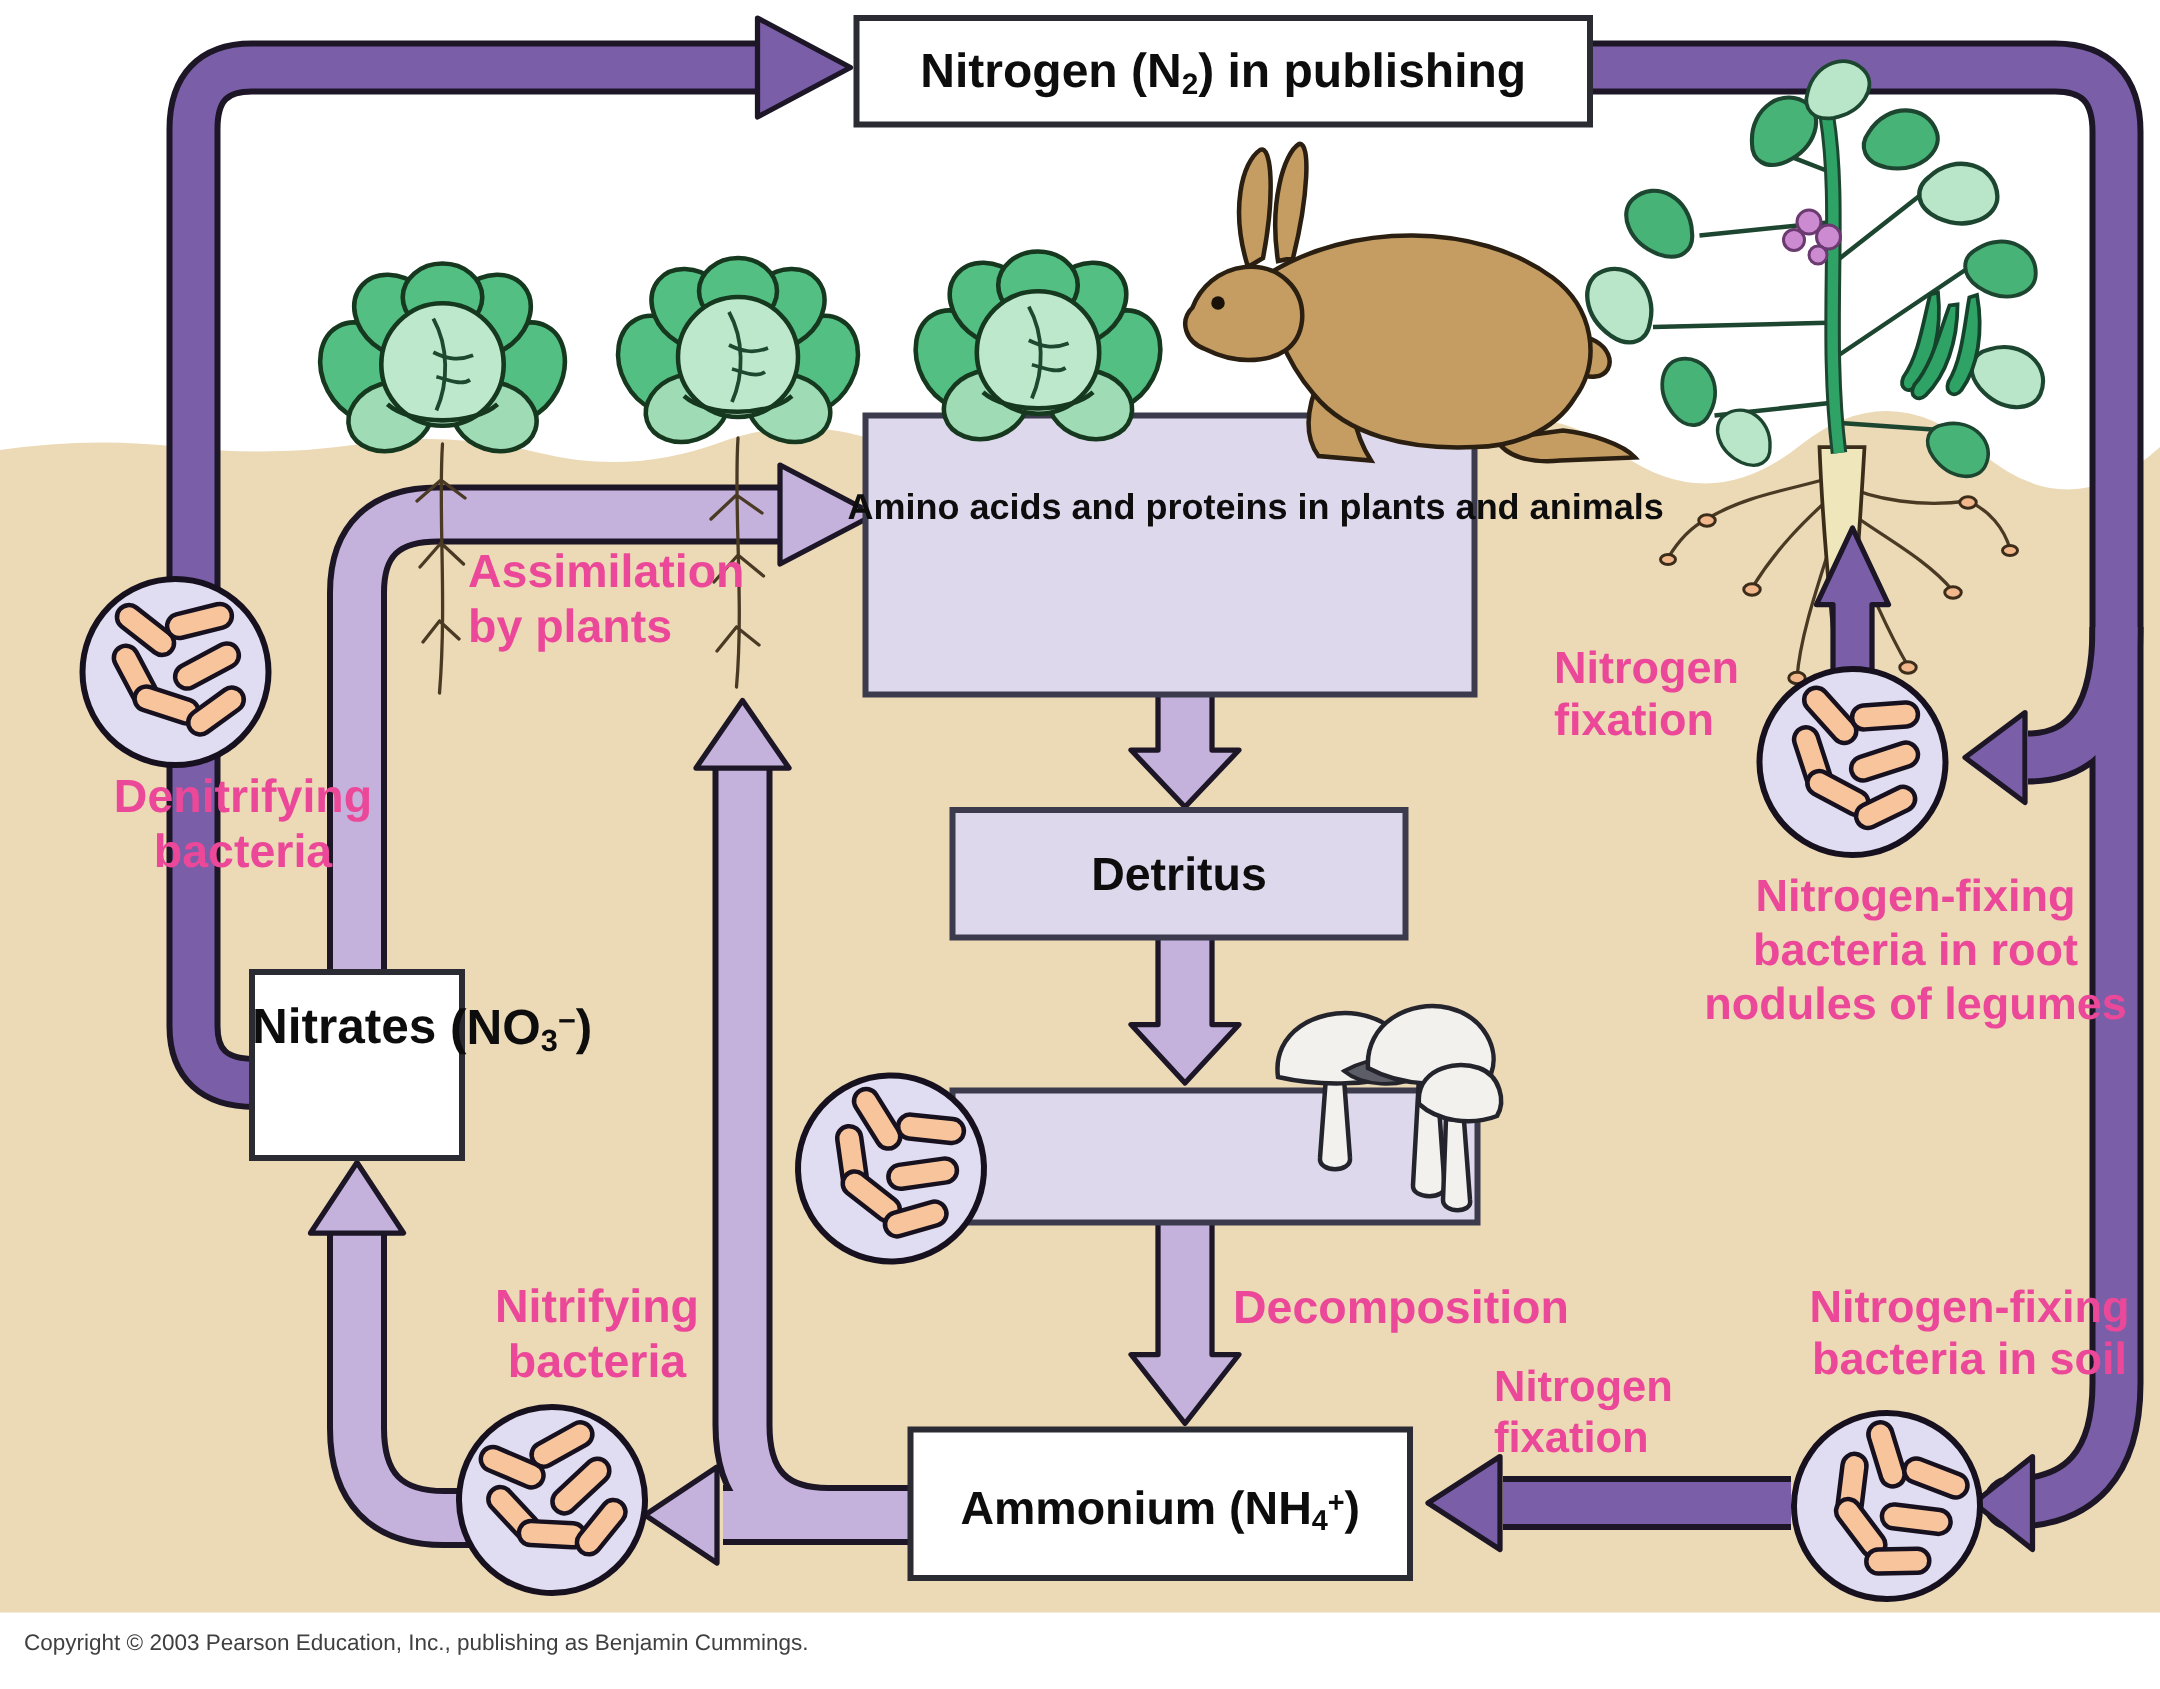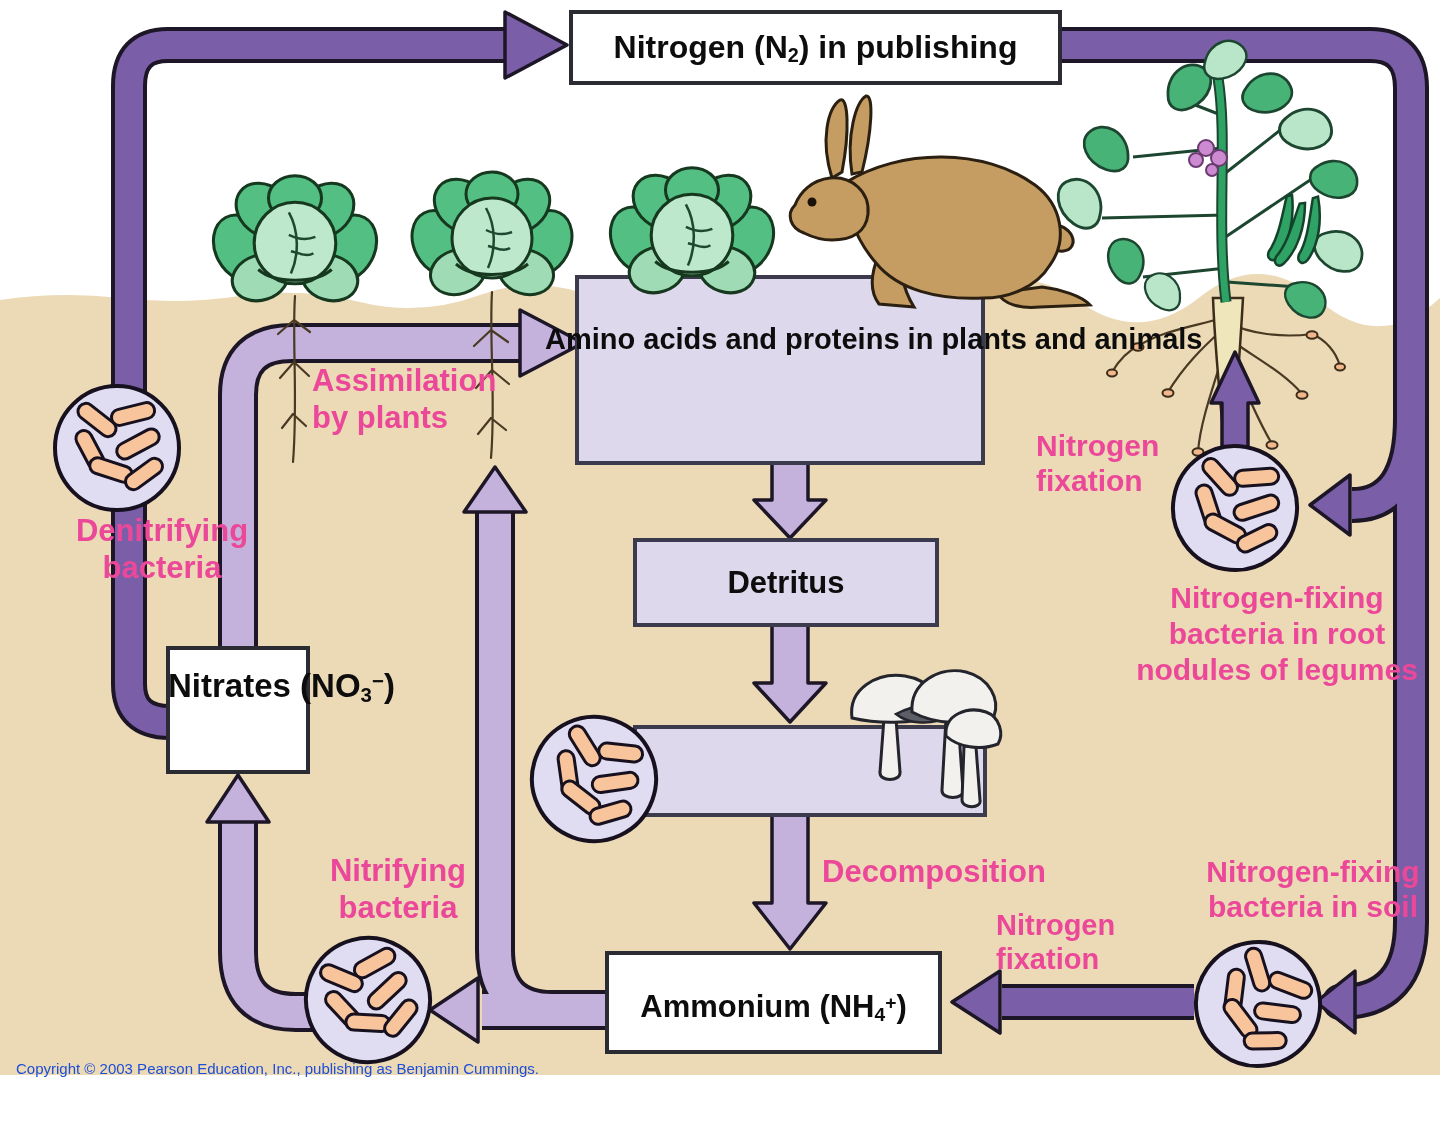--- a/index.html
+++ b/index.html
@@ -5,21 +5,21 @@
   html,body{margin:0;padding:0;background:#fff;}
   .stage{position:relative;width:1440px;height:1126px;background:#ffffff;overflow:hidden;
          font-family:"Liberation Sans",sans-serif;}
   .stage svg{position:absolute;left:0;top:0;}
   .lbl{position:absolute;font-weight:bold;color:#ec4899;font-size:31px;line-height:37px;white-space:nowrap;}
   .lbl .ln{display:block;}
   .ctr{text-align:center;padding-left:45px;}
   .btxt{position:absolute;font-weight:bold;color:#0d0d0d;text-align:center;white-space:nowrap;}
   .sb{font-size:0.62em;vertical-align:-0.22em;}
   .sp{font-size:0.62em;vertical-align:0.42em;}
-  .copyright{position:absolute;left:16px;top:1060px;font-size:15px;color:#1d4ed8;font-weight:400;}
+  .copyright{position:absolute;left:16px;top:1087px;font-size:15px;color:#404040;font-weight:400;}
   
   .oL{stroke:#1c1626;stroke-width:40;fill:none;stroke-linejoin:round;}
   .pL{stroke:#c4b2dd;stroke-width:32;fill:none;stroke-linejoin:round;}
   .oD{stroke:#1c1626;stroke-width:36;fill:none;stroke-linejoin:round;}
   .pD{stroke:#7b5ea8;stroke-width:28;fill:none;stroke-linejoin:round;}
   .hL{fill:#c4b2dd;stroke:#1c1626;stroke-width:3.5;stroke-linejoin:round;}
   .hD{fill:#7b5ea8;stroke:#1c1626;stroke-width:3.5;stroke-linejoin:round;}
   .blk{fill:#c4b2dd;stroke:#1c1626;stroke-width:3.5;stroke-linejoin:round;}
   .boxW{fill:#ffffff;stroke:#2b2b33;stroke-width:4;}
   .boxL{fill:#ded8ec;stroke:#3b3b4d;stroke-width:4;}
@@ -203,21 +203,21 @@
 
   <use href="#bact" transform="translate(117 448)"></use>
   <use href="#bact" transform="translate(594 779) rotate(20)"></use>
   <use href="#bact" transform="translate(368 1000) rotate(-15)"></use>
   <use href="#bact" transform="translate(1235 508) rotate(10)"></use>
   <use href="#bact" transform="translate(1258 1004) rotate(35)"></use>
 </svg>
 
   <div class="btxt" style="left:571px;top:12px;width:489px;height:71px;line-height:71px;font-size:32px"><span>Nitrogen (N</span><sub class="sb">2</sub><span>) in publishing</span></div>
 
-  <div class="btxt" style="left:545px;top:320px;width:406px;font-size:29px;line-height:38px">
+  <div class="btxt" style="left:565px;top:320px;width:406px;font-size:24px;line-height:38px">
     <span class="ln">Amino acids</span>
     <span class="ln">and proteins in</span>
     <span class="ln">plants and animals</span>
   </div>
 
   <div class="btxt" style="left:635px;top:540px;width:302px;height:85px;line-height:85px;font-size:31px">Detritus</div>
 
 
   <div class="btxt" style="left:607px;top:953px;width:333px;height:99px;line-height:99px;font-size:31px"><span>Ammonium (NH</span><sub class="sb">4</sub><sup class="sp">+</sup><span>)</span></div>
 

